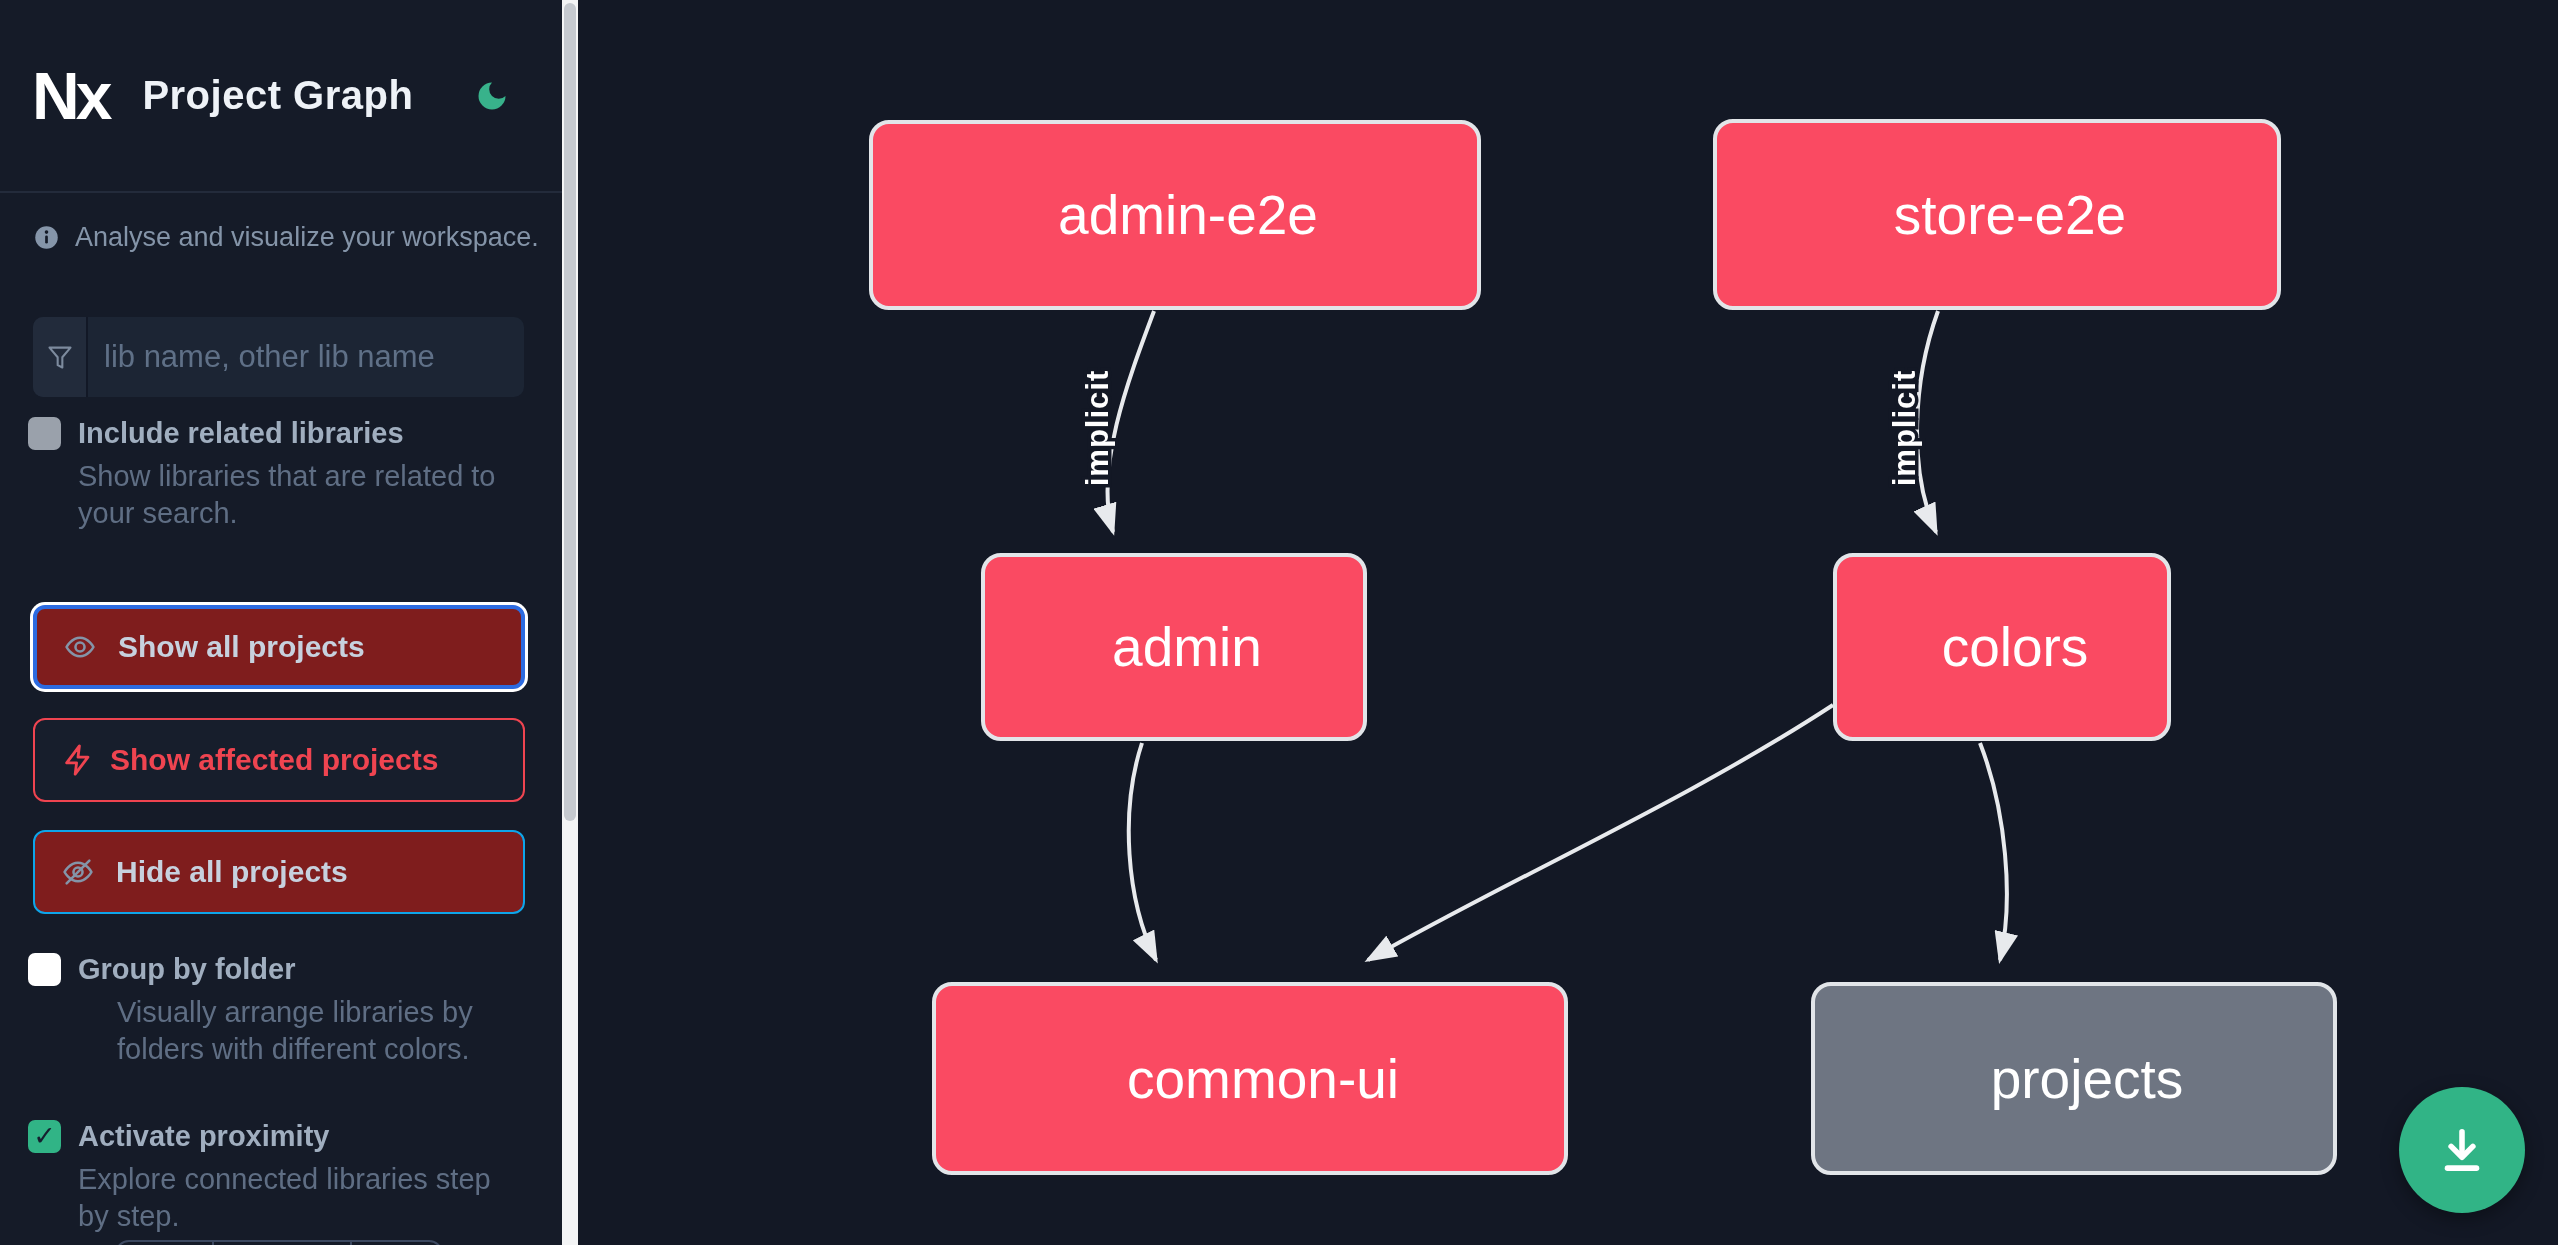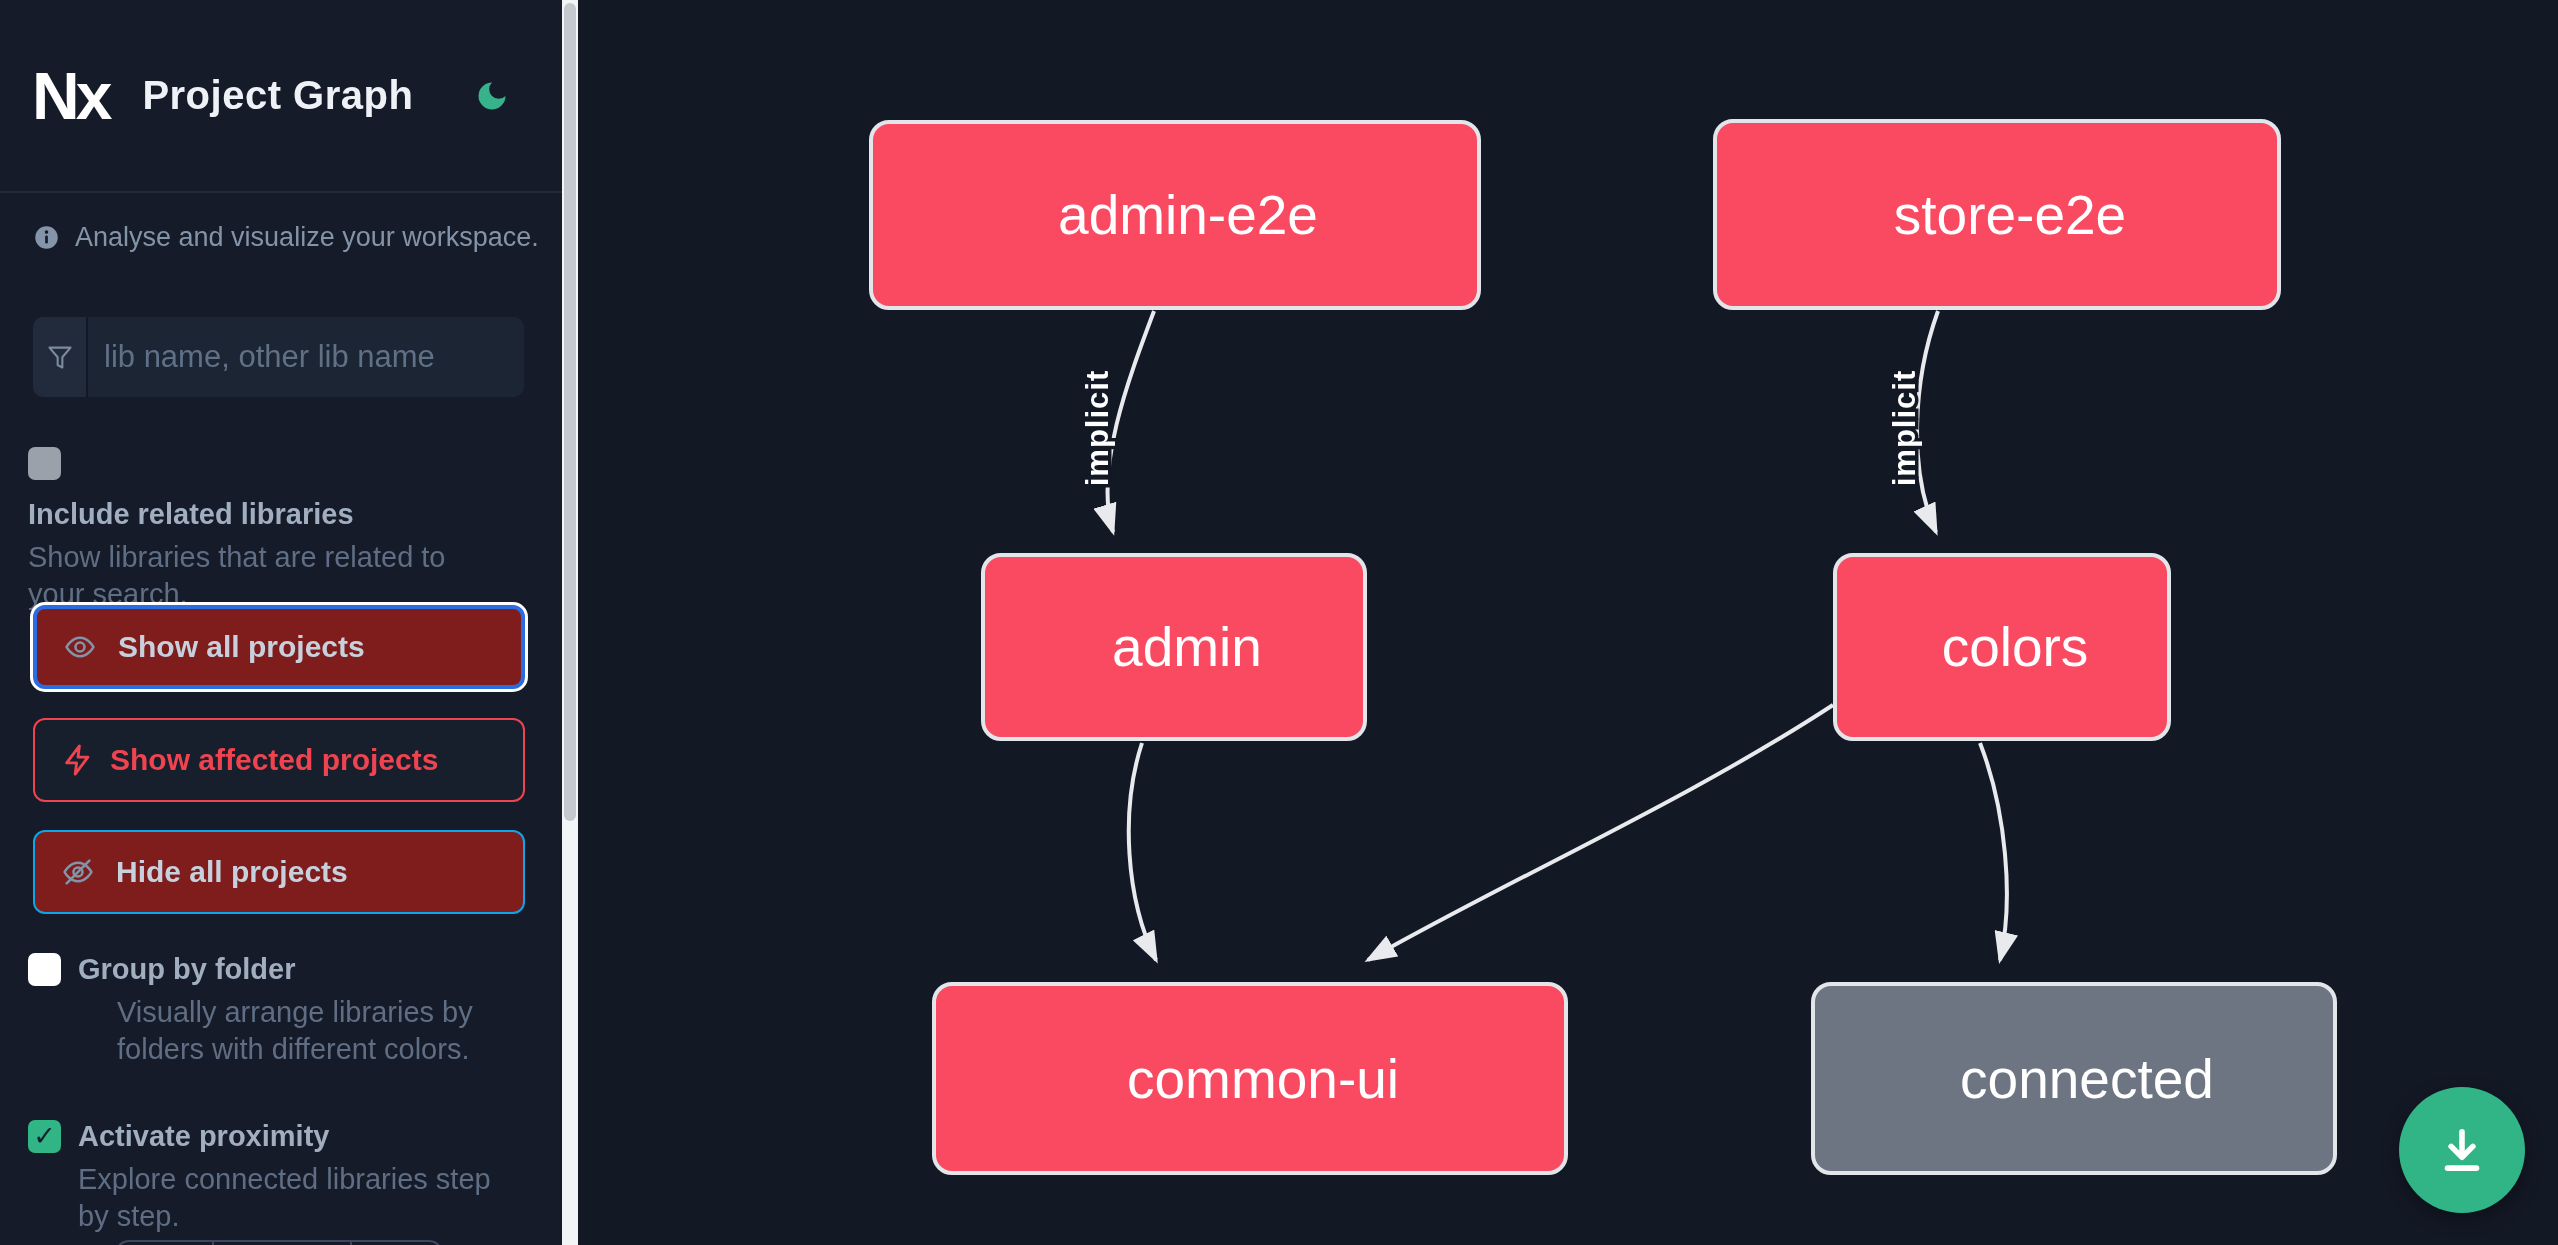--- a/index.html
+++ b/index.html
@@ -91,21 +91,21 @@
 
     <div class="search">
       <div class="icell">
         <svg width="28" height="28" viewBox="0 0 24 24" fill="none" stroke="#7d8b9e" stroke-width="1.8" stroke-linecap="round" stroke-linejoin="round">
           <path d="M21 4H3l7 8.2V19l4 2v-8.8L21 4z"></path>
         </svg>
       </div>
       <input type="text" value="" placeholder="lib name, other lib name" style="">
     </div>
 
-    <div class="checkrow" style="top:446px;flex-direction:column;">
+    <div class="checkrow" style="top:416px;">
       <div class="cbox gray"></div>
       <div>
         <div class="ck-label">Include related libraries</div>
         <div class="ck-desc" style="width:420px;">Show libraries that are related to your search.</div>
       </div>
     </div>
 
     <div class="sb-btn btn-focus" style="top:605px;">
       <svg width="34" height="34" viewBox="0 0 24 24" fill="none" stroke="#8494a8" stroke-width="1.8" stroke-linecap="round" stroke-linejoin="round">
         <path d="M2.5 12S6 5.5 12 5.5 21.5 12 21.5 12 18 18.5 12 18.5 2.5 12 2.5 12Z"></path>
@@ -185,21 +185,21 @@
     <div class="node affected" style="left:403px;top:553px;width:386px;height:188px;">
       <span>admin</span>
     </div>
     <div class="node affected" style="left:1255px;top:553px;width:338px;height:188px;">
       <span>colors</span>
     </div>
     <div class="node affected" style="left:354px;top:982px;width:636px;height:193px;">
       <span>common-ui</span>
     </div>
     <div class="node normal" style="left:1233px;top:982px;width:526px;height:193px;">
-      <span>connected</span>
+      <span>projects</span>
     </div>
 
     <div class="fab">
       <svg width="58" height="58" viewBox="0 0 24 24" fill="none" stroke="#ffffff" stroke-width="2.3" stroke-linecap="round" stroke-linejoin="round">
         <path d="M12 4.5v9.5"></path>
         <path d="m7.5 10.5 4.5 4.5 4.5-4.5"></path>
         <path d="M6 19.5h12"></path>
       </svg>
     </div>
   </div>

